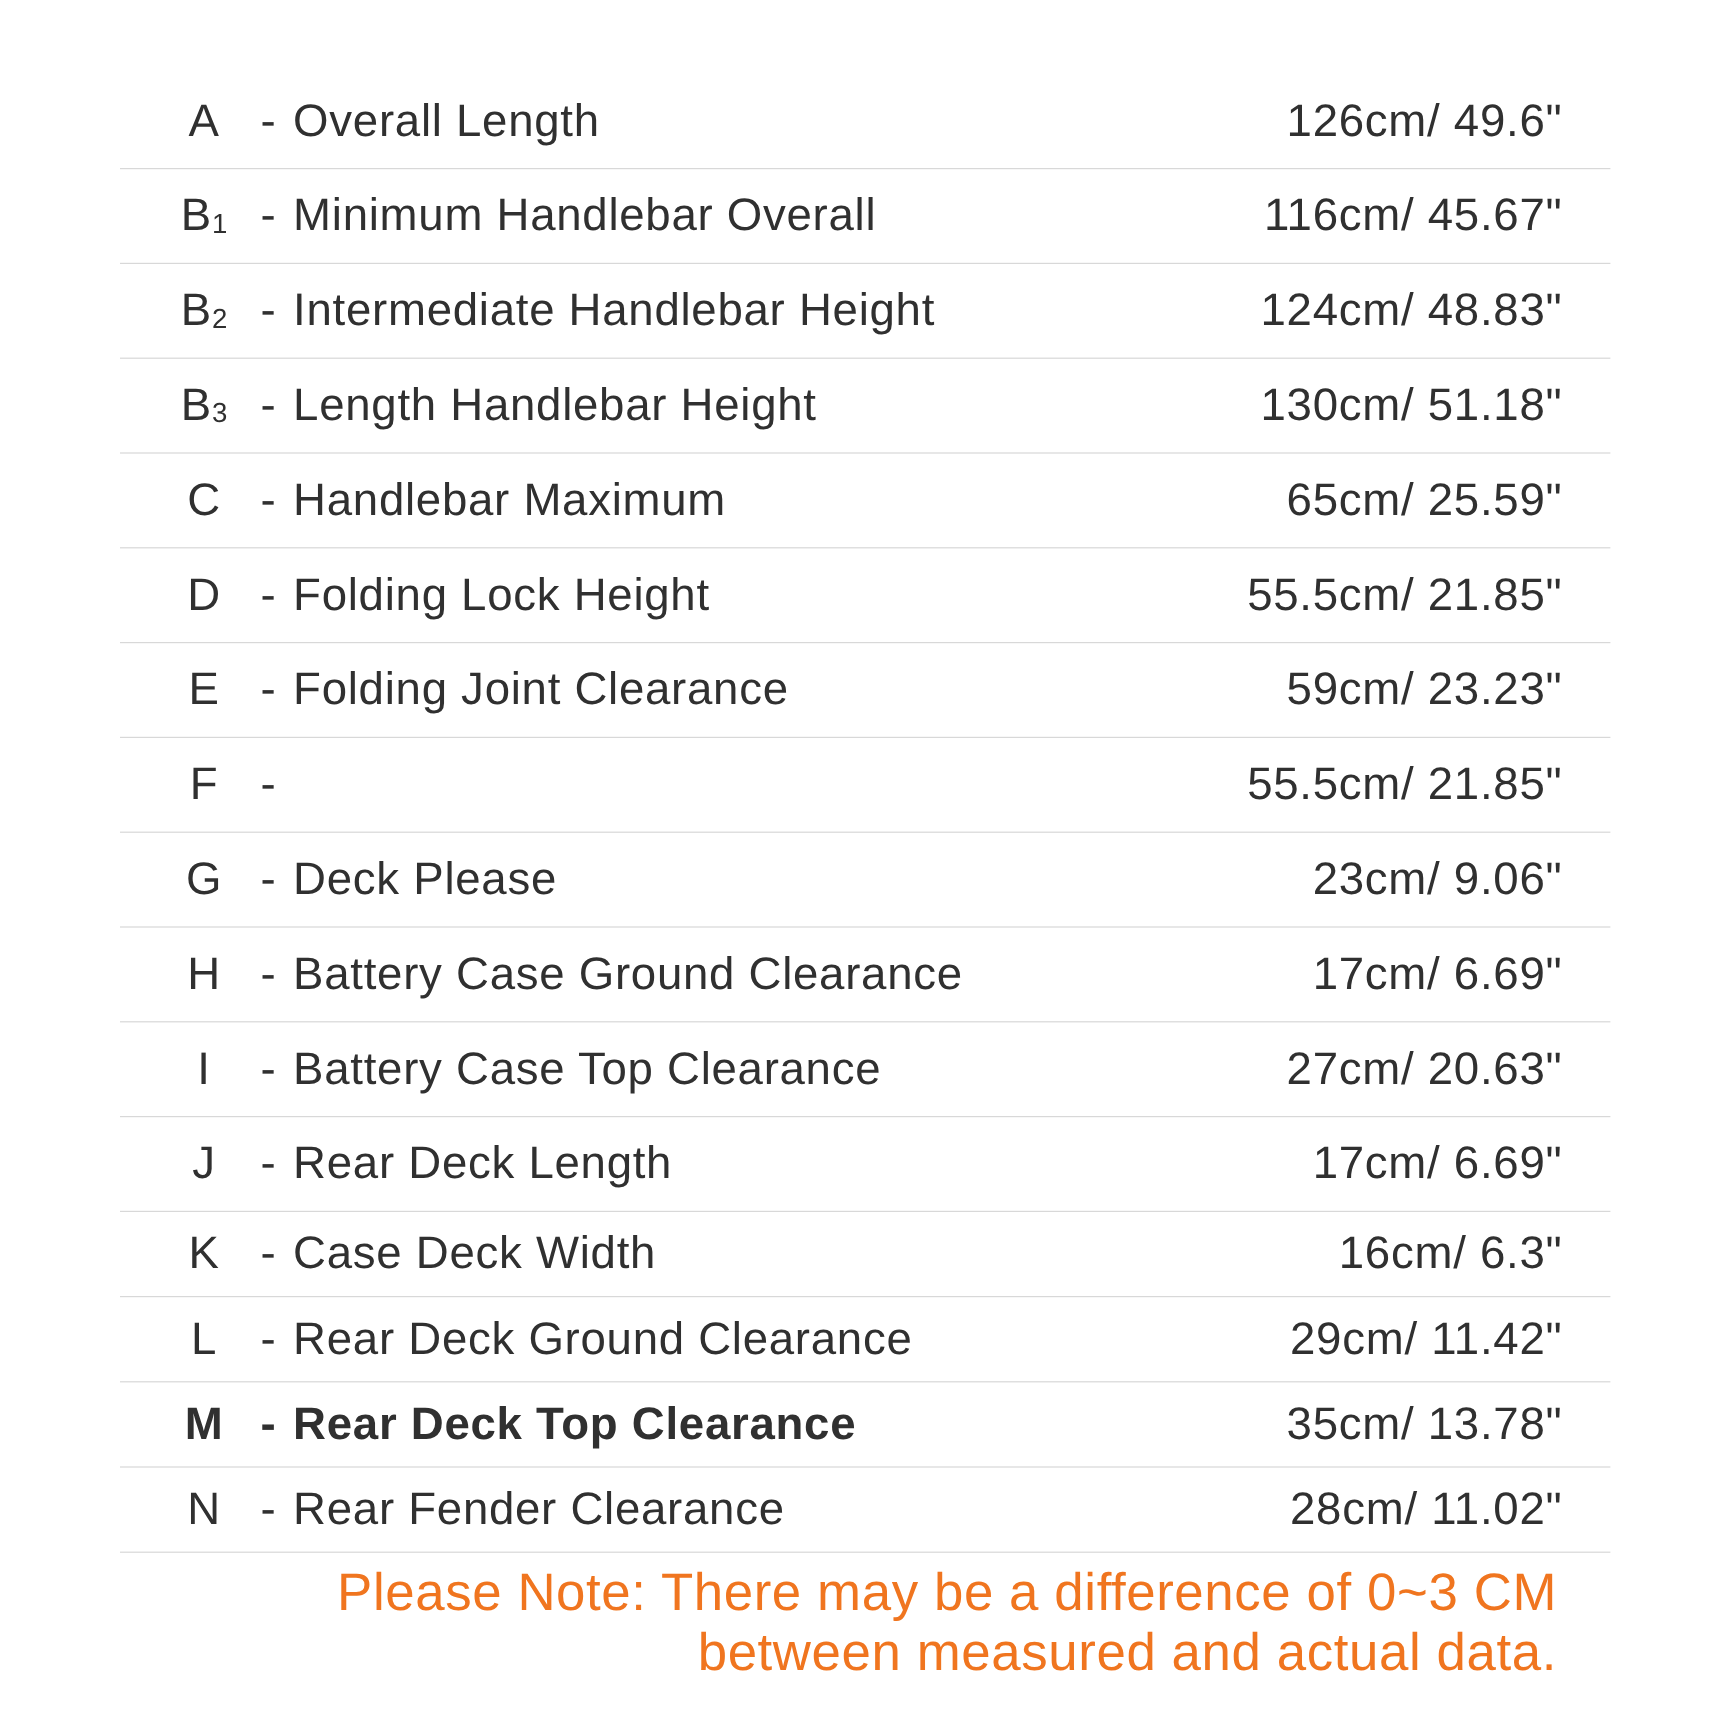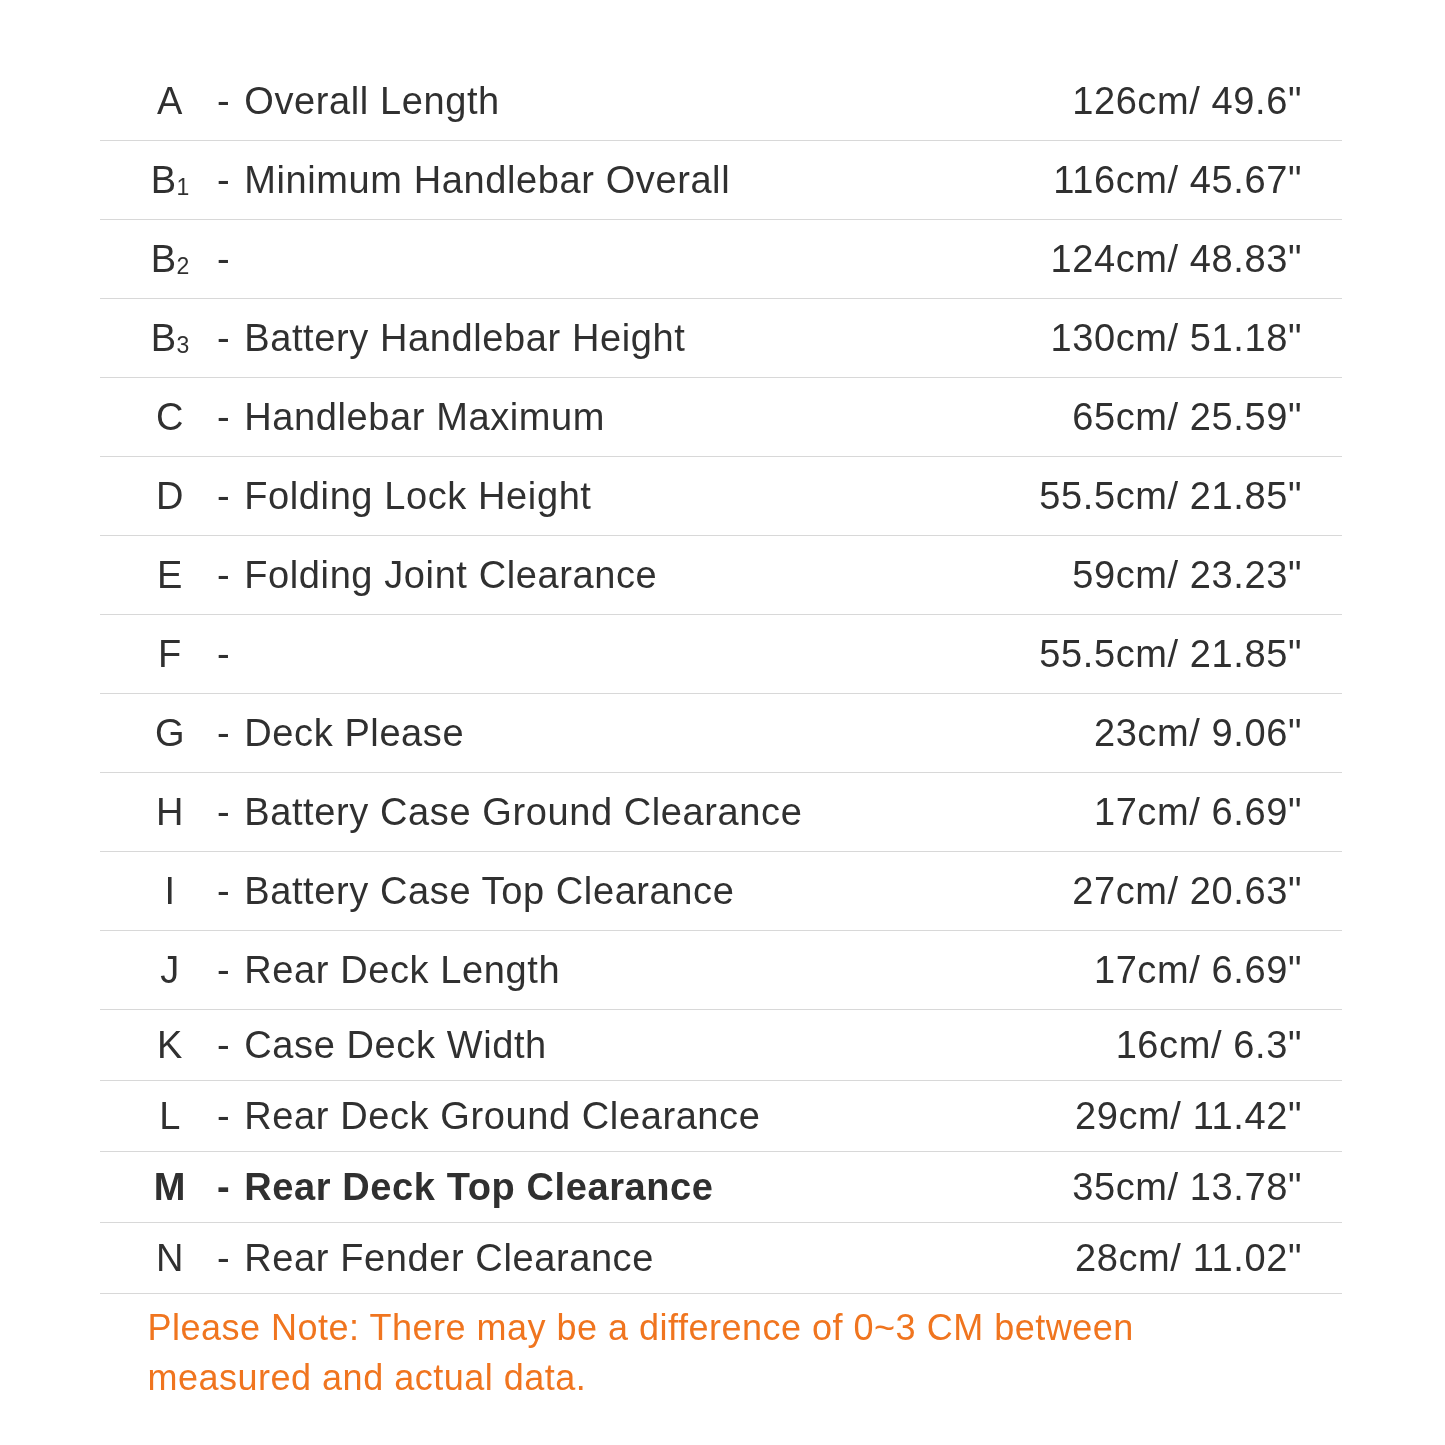--- a/index.html
+++ b/index.html
@@ -32,22 +32,22 @@
     font-size:23px;transform:translateY(2px);letter-spacing:0;
   }
   .dash{margin:0 14px 0 10px;}
   .value{margin-left:auto;padding-right:40px;}
   
   .row:nth-child(15) .letter,
   .row:nth-child(15) .dash,
   .row:nth-child(15) .label{font-weight:bold;}
   .note{
     position:absolute;left:0;top:1303px;width:1445px;
-    text-align:left;color:var(--note-color);
-    font-size:36px;line-height:50px;letter-spacing:0.5px;
+    text-align:right;color:var(--note-color);
+    font-size:44px;line-height:50px;letter-spacing:0.5px;
   }
   .note-inner{max-width:1150px;margin:0 auto;}
 </style>
 </head>
 <body>
 
 <div class="spec-table">
 
   <div class="row">
     <span class="letter">
@@ -68,30 +68,31 @@
     <span class="label">Minimum Handlebar Overall</span>
     <span class="value">116cm/ 45.67"</span>
   </div>
 
   <div class="row">
     <span class="letter">
         <span>B</span>
         <span class="sub">2</span>
       </span>
     <span class="dash">-</span>
+    <span class="label">Intermediate Handlebar Height</span>
     <span class="value">124cm/ 48.83"</span>
   </div>
 
   <div class="row">
     <span class="letter">
         <span>B</span>
         <span class="sub">3</span>
       </span>
     <span class="dash">-</span>
-    <span class="label">Battery Handlebar Height</span>
+    <span class="label">Length Handlebar Height</span>
     <span class="value">130cm/ 51.18"</span>
   </div>
 
   <div class="row">
     <span class="letter">
         <span>C</span>
         <span class="sub"></span>
       </span>
     <span class="dash">-</span>
     <span class="label">Handlebar Maximum</span>

